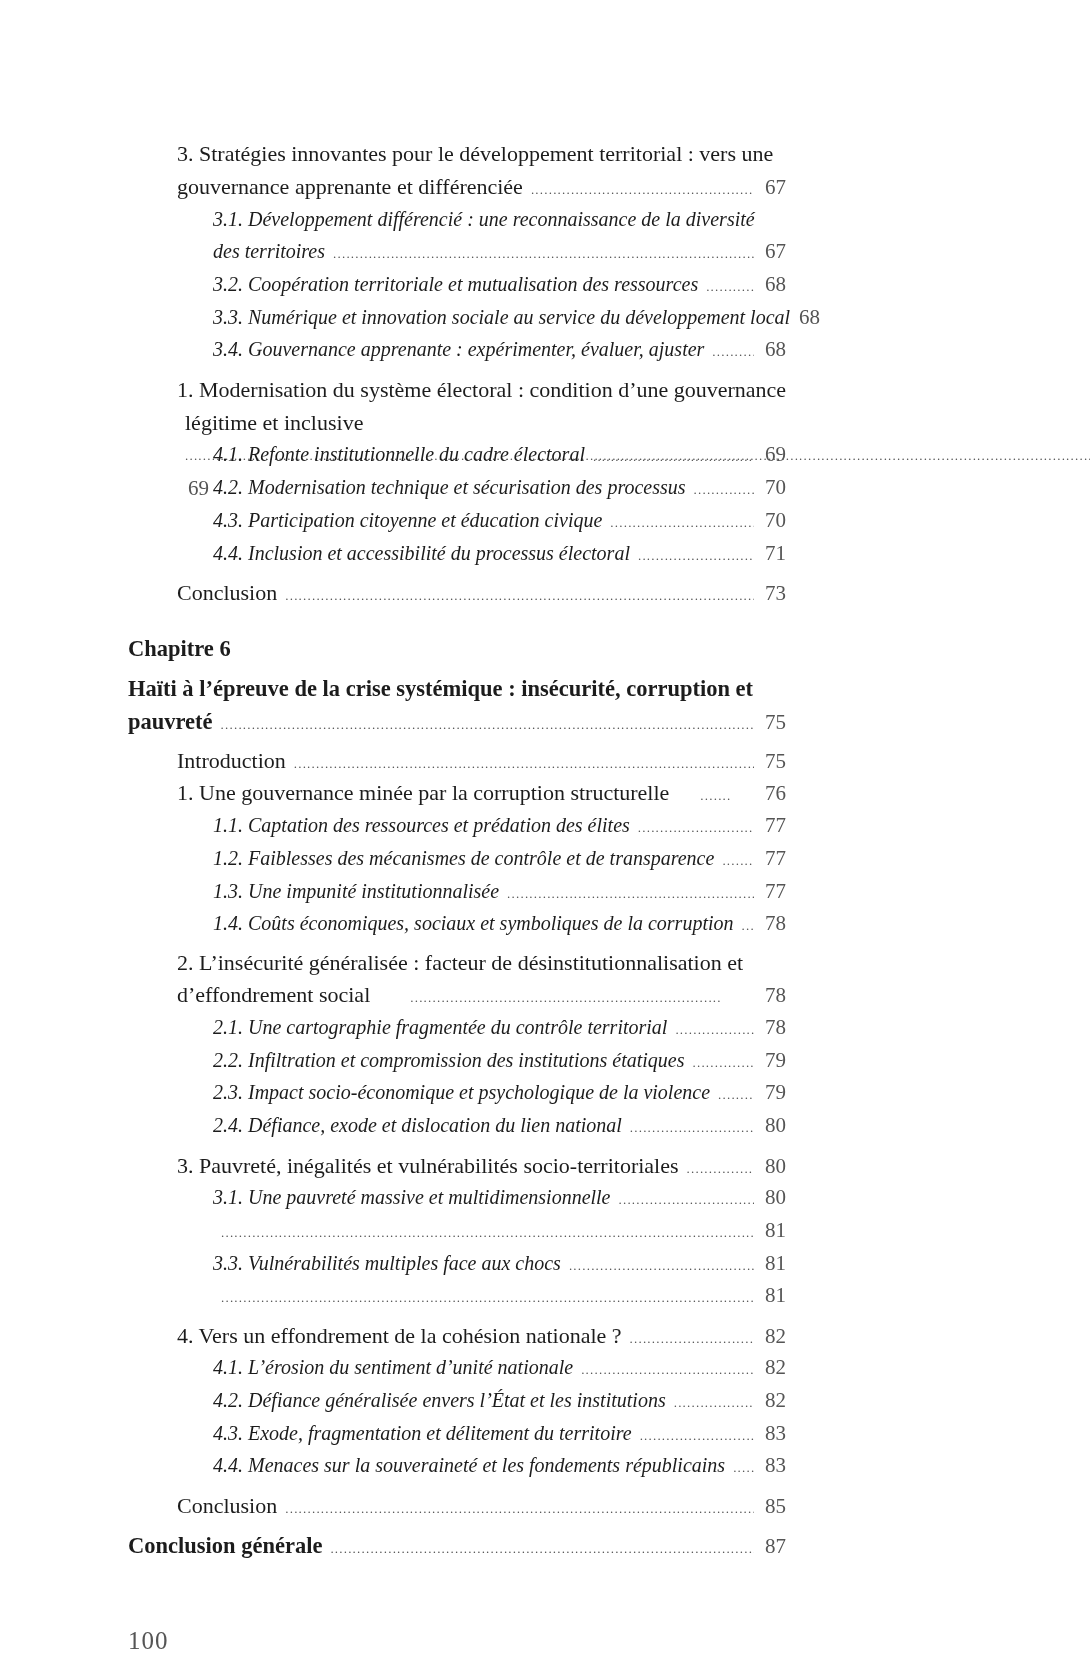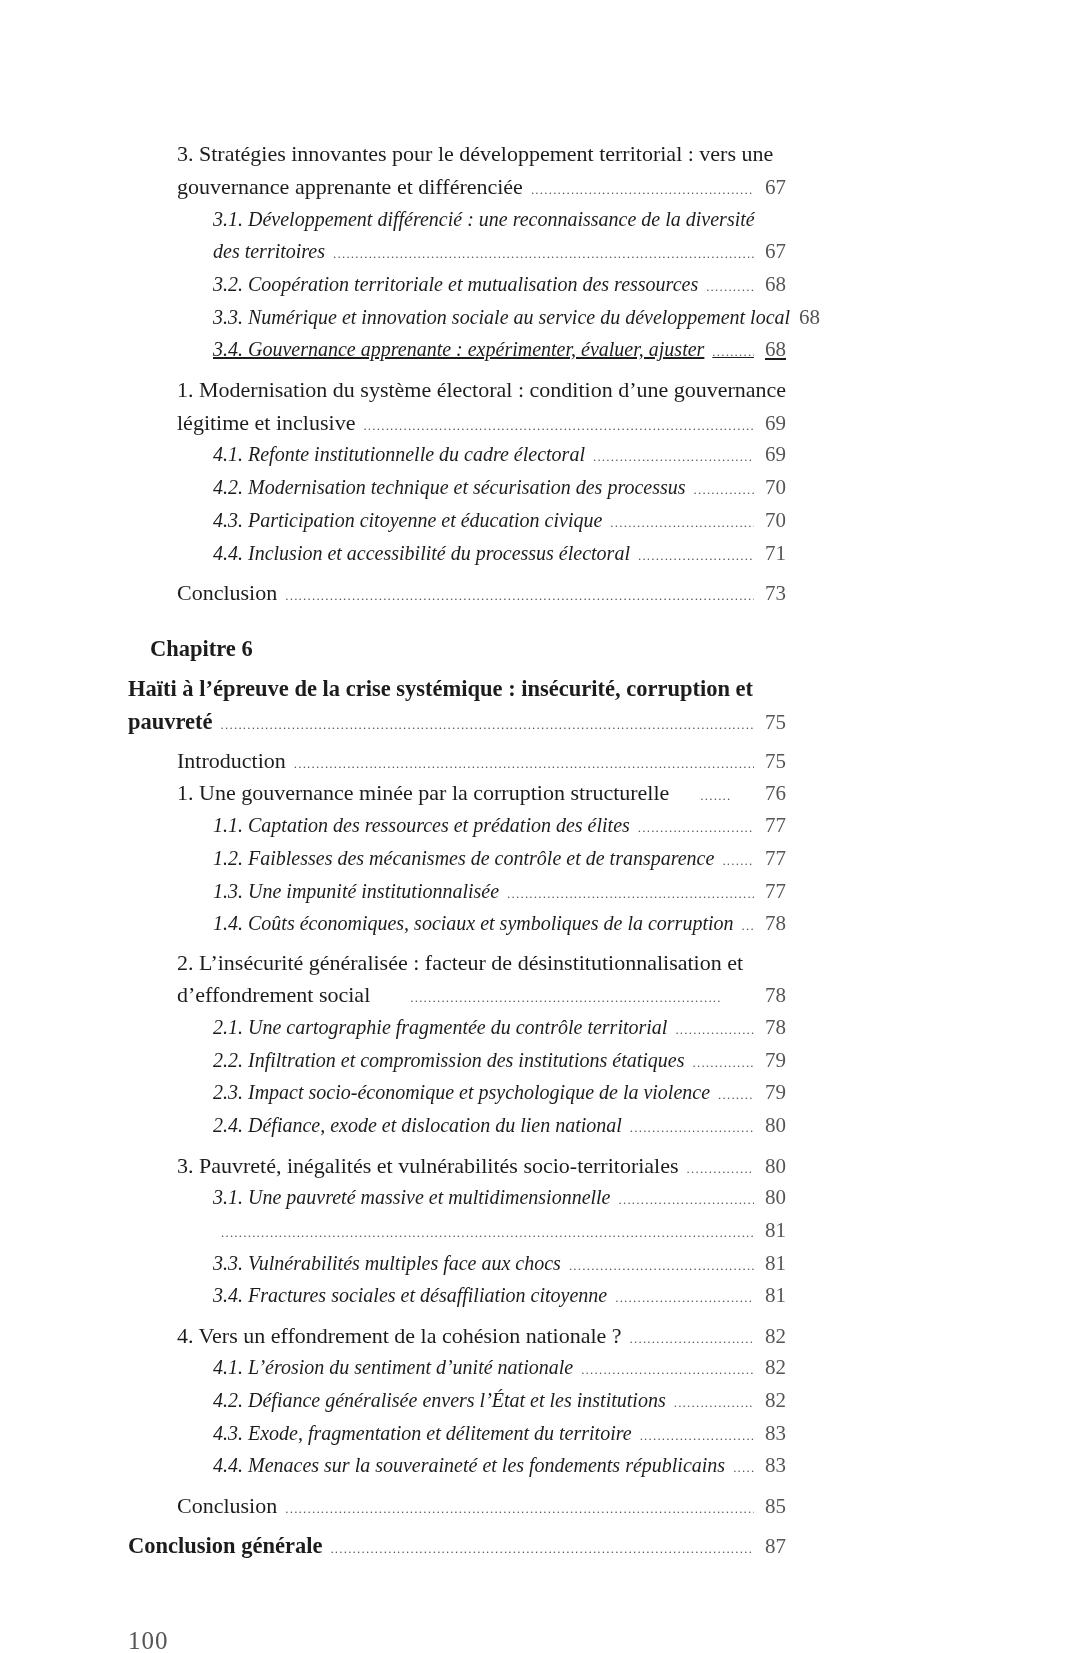--- a/index.html
+++ b/index.html
@@ -37,28 +37,28 @@
   </div>
   <div class="entry l2" style="top:252px;">
     <span class="t">3.2. Coopération territoriale et mutualisation des ressources</span>
     <span class="dots"></span>
     <span class="pg">68</span>
   </div>
   <div class="entry l2" style="top:285px;">
     <span class="t">3.3. Numérique et innovation sociale au service du développement local</span>
     <span class="pg" style="margin-left:6px">68</span>
   </div>
-  <div class="entry l2" style="top:317px;text-decoration:underline;">
+  <div class="entry l2" style="top:317px;">
     <span class="t">3.4. Gouvernance apprenante : expérimenter, évaluer, ajuster</span>
     <span class="dots"></span>
     <span class="pg">68</span>
   </div>
 
   <div class="cont l1" style="top:357px; left:177px;">1. Modernisation du système électoral : condition d’une gouvernance</div>
-  <div class="entry l1" style="top:390px;">
+  <div class="entry l1" style="top:390px;flex-direction:column;">
     <span class="t">légitime et inclusive</span>
     <span class="dots"></span>
     <span class="pg">69</span>
   </div>
   <div class="entry l2" style="top:422px;">
     <span class="t">4.1. Refonte institutionnelle du cadre électoral</span>
     <span class="dots"></span>
     <span class="pg">69</span>
   </div>
   <div class="entry l2" style="top:455px;">
@@ -76,21 +76,21 @@
     <span class="dots"></span>
     <span class="pg">71</span>
   </div>
 
   <div class="entry l1" style="top:560px;">
     <span class="t">Conclusion</span>
     <span class="dots"></span>
     <span class="pg">73</span>
   </div>
 
-  <div class="cont l0" style="top:616px; left:128px;margin-left:22px;">Chapitre 6</div>
+  <div class="cont l0" style="top:616px; left:128px;">Chapitre 6</div>
   <div class="cont l0" style="top:656px; left:128px;">Haïti à l’épreuve de la crise systémique : insécurité, corruption et</div>
   <div class="entry l0" style="top:689px;">
     <span class="t">pauvreté</span>
     <span class="dots"></span>
     <span class="pg">75</span>
   </div>
   <div class="entry l1" style="top:728px;">
     <span class="t">Introduction</span>
     <span class="dots"></span>
     <span class="pg">75</span>
@@ -162,21 +162,20 @@
   <div class="entry l2" style="top:1198px;">
     <span class="dots"></span>
     <span class="pg">81</span>
   </div>
   <div class="entry l2" style="top:1231px;">
     <span class="t">3.3. Vulnérabilités multiples face aux chocs</span>
     <span class="dots"></span>
     <span class="pg">81</span>
   </div>
   <div class="entry l2" style="top:1263px;">
-    <span class="t">3.4. Fractures sociales et désaffiliation citoyenne</span>
     <span class="dots"></span>
     <span class="pg">81</span>
   </div>
 
   <div class="entry l1" style="top:1303px;">
     <span class="t">4. Vers un effondrement de la cohésion nationale ?</span>
     <span class="dots"></span>
     <span class="pg">82</span>
   </div>
   <div class="entry l2" style="top:1335px;">

